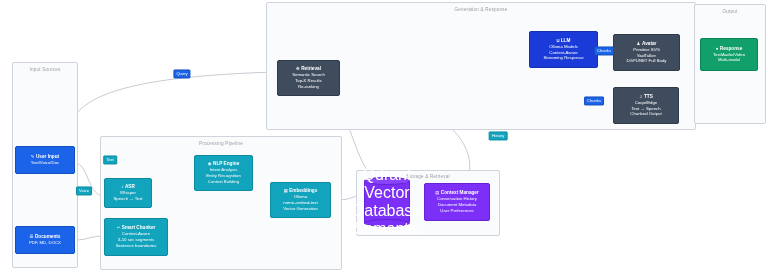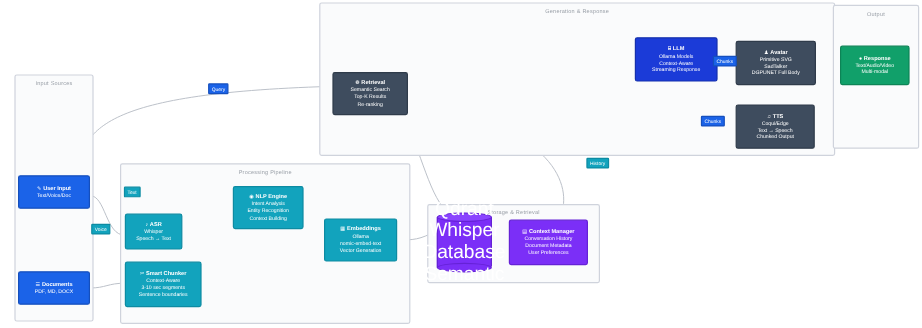--- a/index.html
+++ b/index.html
@@ -170,21 +170,21 @@
 
   <div class="cyl" style="left:364px;top:177px;width:46px;height:50px;">
     <div class="body"></div>
     <div class="cap top"></div>
     <div class="cap bot"></div>
     <div class="txt">
       <div class="hd">
         <span class="ico">■</span>
         <span>Qdrant</span>
       </div>
-      <div class="ln">Whisper Database</div>
+      <div class="ln">Vector Database</div>
       <div class="ln">Semantic Search</div>
     </div>
   </div>
 
   <div class="node n-purple" style="left:424px;top:183px;width:66px;height:38px;">
     <div class="hd">
       <span class="ico">▤</span>
       <span>Context Manager</span>
     </div>
     <div class="ln">Conversation History</div>

